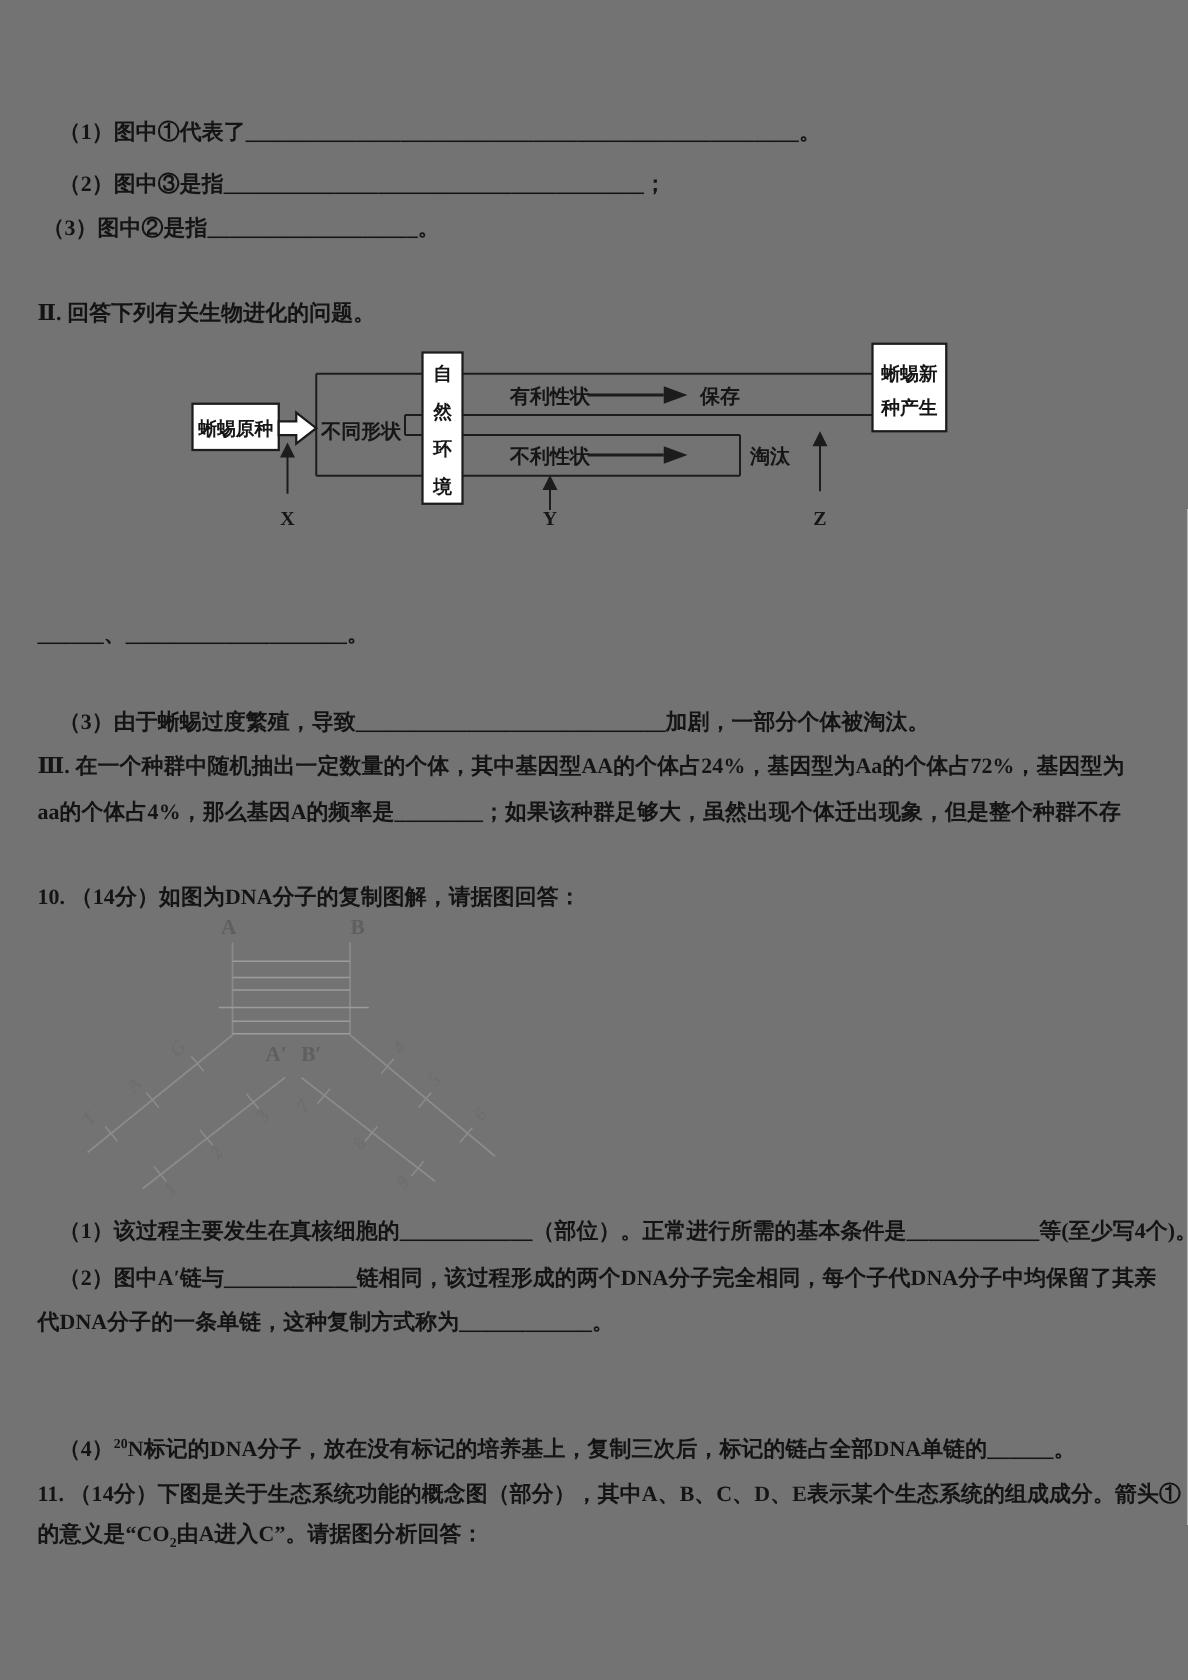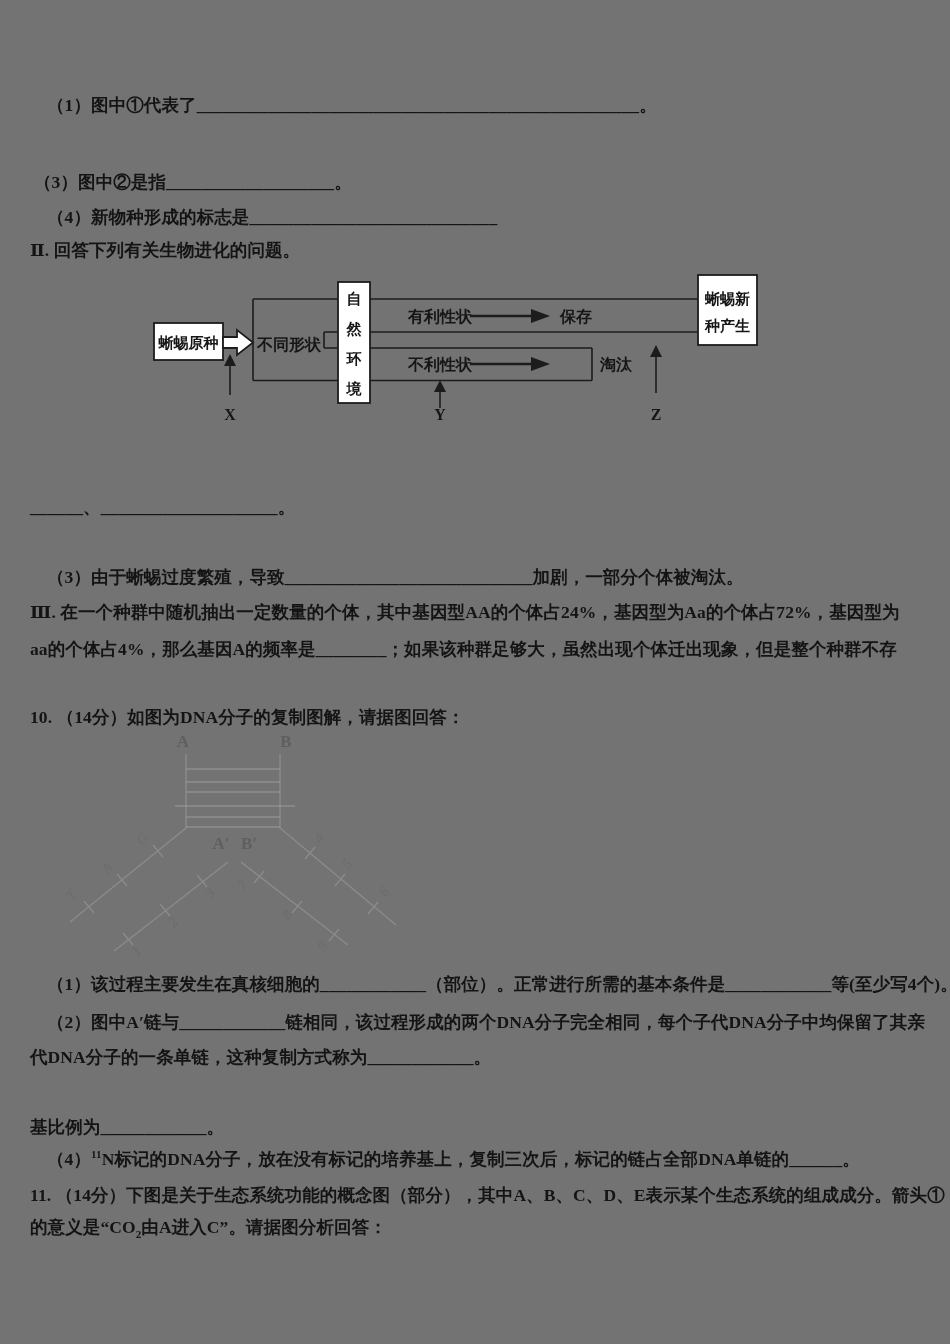--- a/index.html
+++ b/index.html
@@ -31,22 +31,22 @@
   .dna-tick   { stroke:#8b8b8b; stroke-width:1.3; fill:none; }
   .dna-lab    { font:600 17px "Liberation Serif","DejaVu Serif",serif; fill:#5f5f5f; }
   .dna-tick-lab { font:italic 600 15px "Liberation Serif","DejaVu Serif",serif; fill:#6e6e6e; }
 </style>
 </head>
 <body>
 
 <div class="page">
 
   <p class="tl" style="left:47px; top:92px">（1）图中①代表了__________________________________________________。</p>
+  <p class="tl" style="left:47px; top:134px">（2）图中③是指______________________________________；</p>
   <p class="tl" style="left:34px; top:169px">（3）图中②是指___________________。</p>
-  <p class="tl" style="left:47px; top:204px">（4）新物种形成的标志是____________________________</p>
 
   <p class="tl" style="left:30px; top:237px; font-weight:700">Ⅱ. 回答下列有关生物进化的问题。</p>
 
   <svg style="top:262px" width="950" height="178" viewBox="0 0 950 178">
 
     <path class="fc-line" d="M253,37 H698"></path>
     <path class="fc-line" d="M253,37 V118.5"></path>
     <path class="fc-line" d="M253,118.5 H592"></path>
     <path class="fc-line" d="M370,70 H698"></path>
 
@@ -136,19 +136,18 @@
     <path class="dna-strand" d="M280,102 L396,199"></path>
     <path class="dna-tick" d="M315,121 L305,133 M345,148 L335,160 M378,176 L368,188"></path>
     <text class="dna-tick-lab" x="323" y="115" text-anchor="middle" transform="rotate(-50 323 115)">4</text>
     <text class="dna-tick-lab" x="351" y="141" text-anchor="middle" transform="rotate(-50 351 141)">5</text>
     <text class="dna-tick-lab" x="388" y="169" text-anchor="middle" transform="rotate(-50 388 169)">6</text>
   </svg>
 
   <p class="tl" style="left:47px; top:971px">（1）该过程主要发生在真核细胞的____________（部位）。正常进行所需的基本条件是____________等(至少写4个)。</p>
   <p class="tl" style="left:47px; top:1009px">（2）图中A′链与____________链相同，该过程形成的两个DNA分子完全相同，每个子代DNA分子中均保留了其亲</p>
   <p class="tl" style="left:30px; top:1044px">代DNA分子的一条单链，这种复制方式称为____________。</p>
-  <p class="tl" style="left:30px; top:1114px">基比例为____________。</p>
-  <p class="tl" style="left:47px; top:1146px"><span>（4）</span><sup>11</sup><span>N标记的DNA分子，放在没有标记的培养基上，复制三次后，标记的链占全部DNA单链的______。</span></p>
+  <p class="tl" style="left:47px; top:1146px"><span>（4）</span><sup>20</sup><span>N标记的DNA分子，放在没有标记的培养基上，复制三次后，标记的链占全部DNA单链的______。</span></p>
 
   <p class="tl" style="left:30px; top:1182px">11. （14分）下图是关于生态系统功能的概念图（部分），其中A、B、C、D、E表示某个生态系统的组成成分。箭头①</p>
   <p class="tl" style="left:30px; top:1214px"><span>的意义是“CO</span><sub>2</sub><span>由A进入C”。请据图分析回答：</span></p>
 
 </div>
 
 </body></html>

